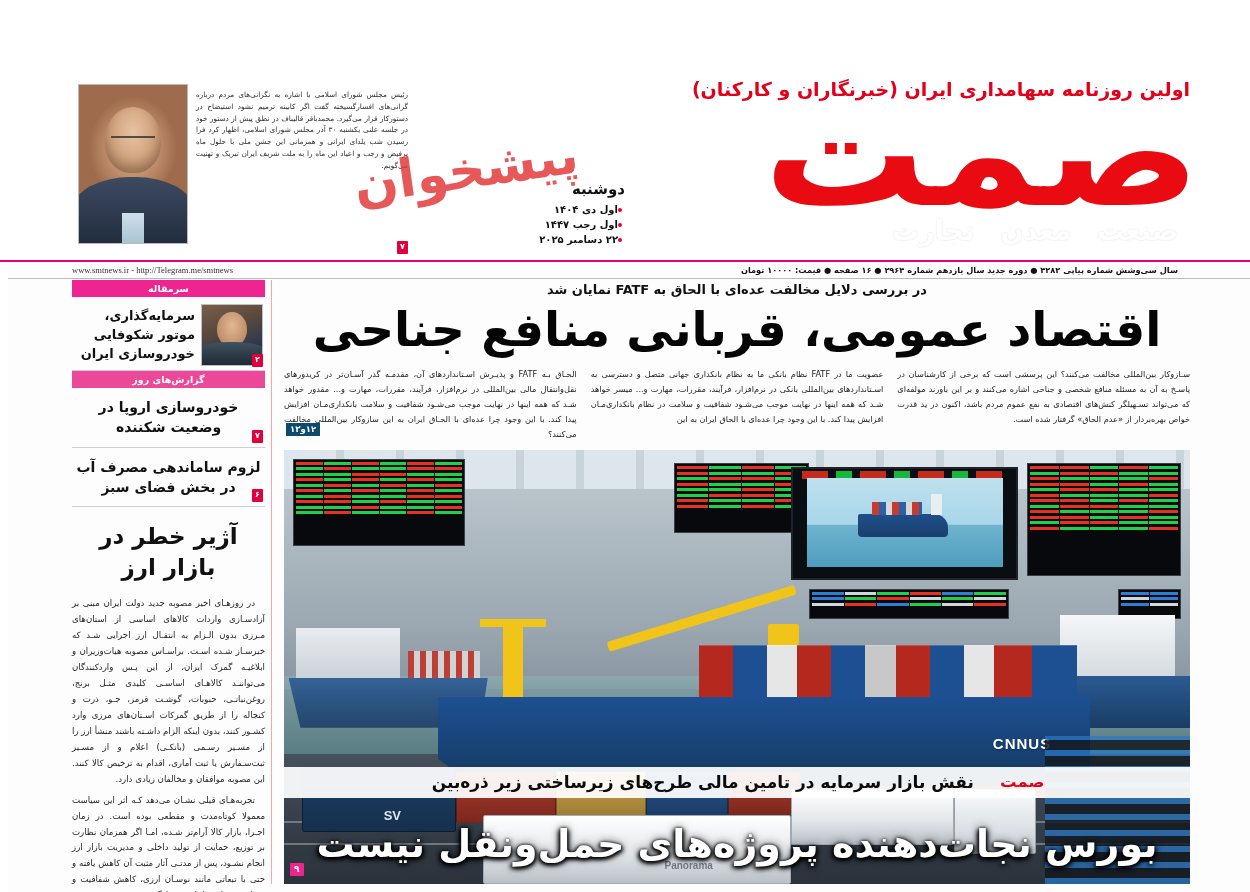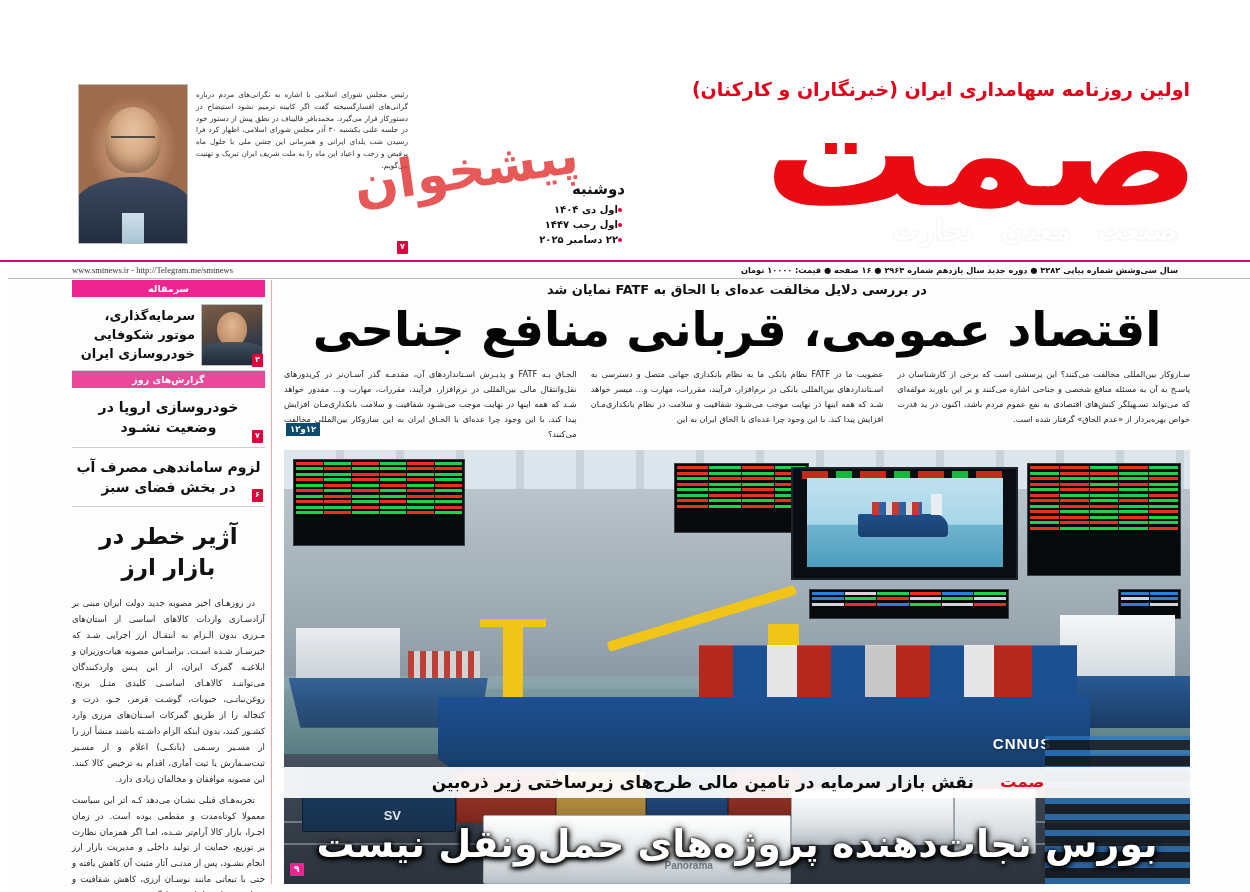--- a/index.html
+++ b/index.html
@@ -857,21 +857,21 @@
 
       <div class="lead-item">
         <div class="lead-photo"></div>
         <div class="lead-title">سرمایه‌گذاری، موتور شکوفایی خودروسازی ایران</div>
         <span class="page-badge lead-badge">۲</span>
       </div>
 
       <div class="sec-bar alt">گزارش‌های روز</div>
 
       <div class="nb-item">
-        <div class="nb-title">خودروسازی اروپا در وضعیت نشـود</div>
+        <div class="nb-title">خودروسازی اروپا در وضعیت شکننده</div>
         <span class="page-badge nb-badge">۷</span>
       </div>
 
       <div class="nb-item">
         <div class="nb-title">لزوم ساماندهی مصرف آب در بخش فضای سبز</div>
         <span class="page-badge nb-badge">۶</span>
       </div>
 
       <div class="feature">
         <div class="feature-title">آژیر خطر در بازار ارز</div>

